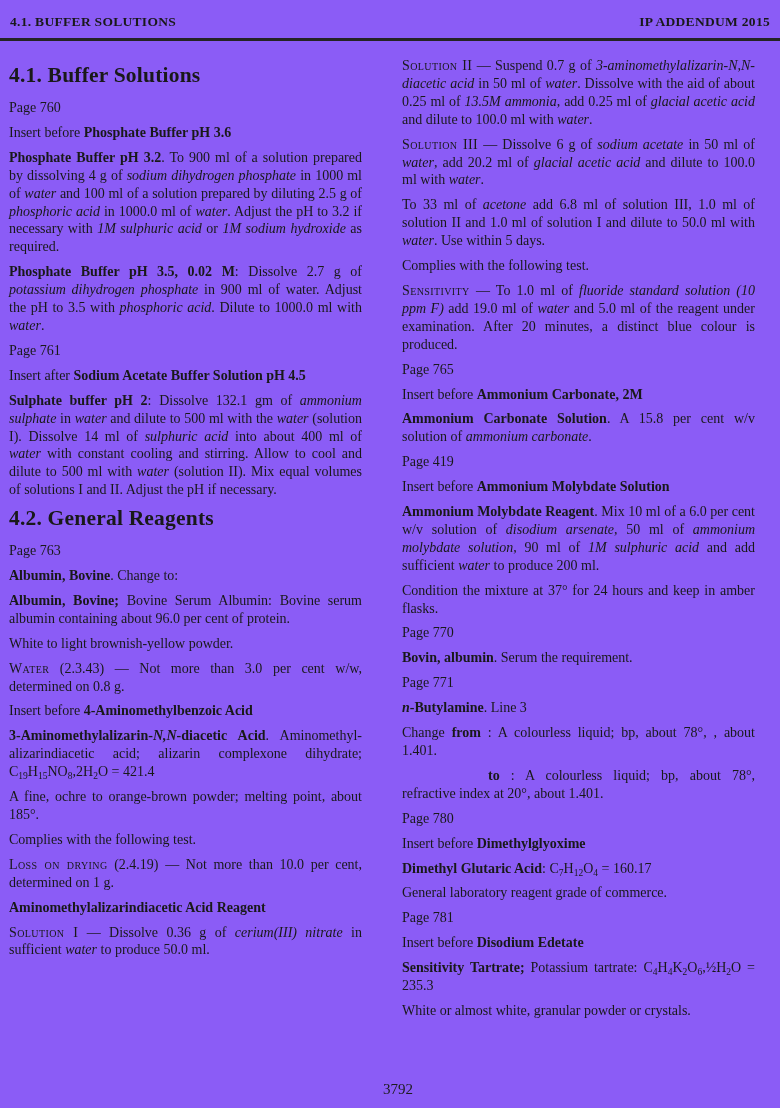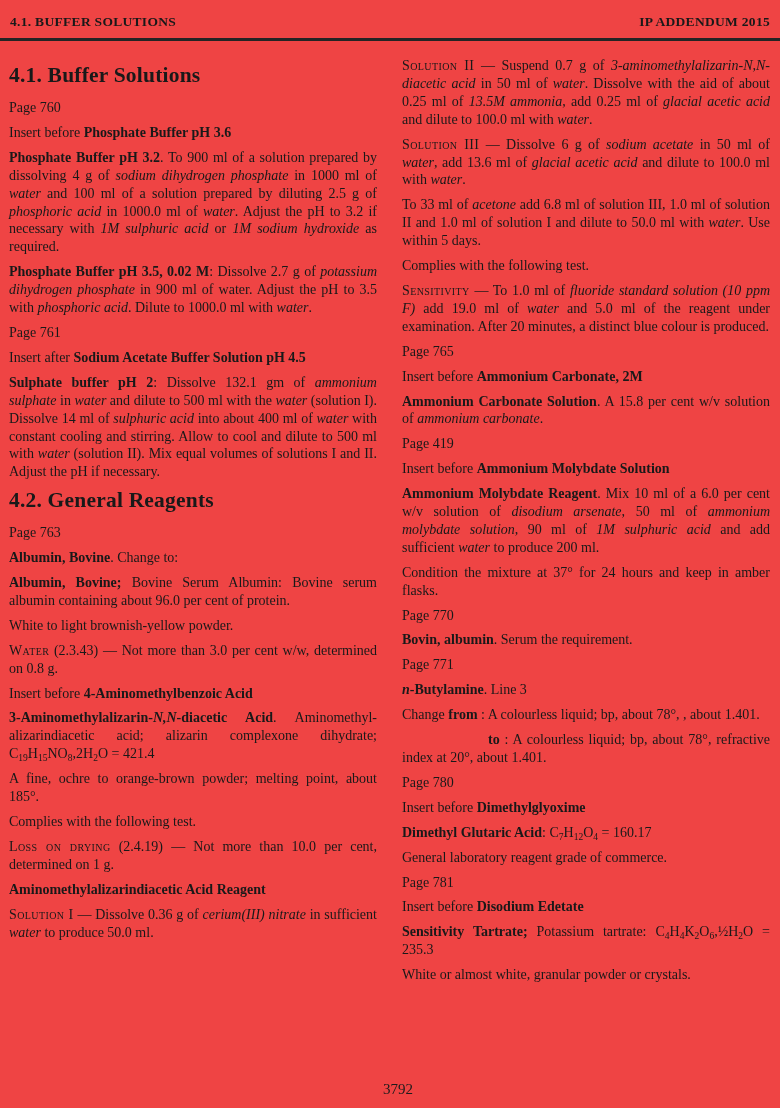--- a/index.html
+++ b/index.html
@@ -1,40 +1,40 @@
 <!DOCTYPE html>
 <html><head>
 <meta charset="utf-8">
 <style>
   html,body{margin:0;padding:0;}
   body{background:#d8d8d8;}
   .page{
     position:relative;
     width:780px;height:1108px;
     margin:0 auto;
-    background:#ef4444;
+    background:#8b5cf6;
     font-family:"Liberation Serif","DejaVu Serif",serif;
     color:#191919;
     overflow:hidden;
     box-sizing:border-box;
   }
   .running-header{
     display:flex;justify-content:space-between;align-items:flex-end;
     padding:14px 10px 0 10px;
     font-weight:bold;font-size:13.5px;letter-spacing:.3px;
   }
   .header-rule{height:3px;background:#242424;margin-top:8px;}
   .columns{
     display:flex;gap:24px;
     padding:16px 9px 0 9px;
     box-sizing:border-box;
   }
   .col{flex:1 1 0;min-width:0;}
   .para{
-    margin:0 1px 7px 0;
+    margin:0 16px 7px 0;
     font-size:14px;line-height:1.28;
     text-align:justify;
   }
   .sec-heading{
     font-size:21.5px;font-weight:bold;
     margin:6px 0 11px 0;letter-spacing:.2px;
     font-family:"Liberation Serif","DejaVu Serif",serif;
   }
   .run-b{font-weight:bold;}
   .run-i{font-style:italic;}
@@ -74,21 +74,21 @@
         <p class="para"><span>Insert before </span><span class="run-b">4-Aminomethylbenzoic Acid</span></p>
         <p class="para"><span class="run-b">3-Aminomethylalizarin-</span><span class="run-b run-i">N,N</span><span class="run-b">-diacetic Acid</span><span>. Aminomethyl-alizarindiacetic acid; alizarin complexone dihydrate; C</span><sub>19</sub><span>H</span><sub>15</sub><span>NO</span><sub>8</sub><span>,2H</span><sub>2</sub><span>O = 421.4</span></p>
         <p class="para"><span>A fine, ochre to orange-brown powder; melting point, about 185°.</span></p>
         <p class="para"><span>Complies with the following test.</span></p>
         <p class="para"><span class="run-sc">Loss on drying</span><span> (2.4.19) — Not more than 10.0 per cent, determined on 1 g.</span></p>
         <p class="para"><span class="run-b">Aminomethylalizarindiacetic Acid Reagent</span></p>
         <p class="para"><span class="run-sc">Solution I</span><span> — Dissolve 0.36 g of </span><span class="run-i">cerium(III) nitrate</span><span> in sufficient </span><span class="run-i">water</span><span> to produce 50.0 ml.</span></p>
       </div>
     <div class="col">
         <p class="para"><span class="run-sc">Solution II</span><span> — Suspend 0.7 g of </span><span class="run-i">3-aminomethylalizarin-N,N- diacetic acid</span><span> in 50 ml of </span><span class="run-i">water</span><span>. Dissolve with the aid of about 0.25 ml of </span><span class="run-i">13.5M ammonia</span><span>, add 0.25 ml of </span><span class="run-i">glacial acetic acid</span><span> and dilute to 100.0 ml with </span><span class="run-i">water</span><span>.</span></p>
-        <p class="para"><span class="run-sc">Solution III</span><span> — Dissolve 6 g of </span><span class="run-i">sodium acetate</span><span> in 50 ml of </span><span class="run-i">water</span><span>, add 13.6 ml of </span><span class="run-i">glacial acetic acid</span><span> and dilute to 100.0 ml with </span><span class="run-i">water</span><span>.</span></p>
+        <p class="para"><span class="run-sc">Solution III</span><span> — Dissolve 6 g of </span><span class="run-i">sodium acetate</span><span> in 50 ml of </span><span class="run-i">water</span><span>, add 20.2 ml of </span><span class="run-i">glacial acetic acid</span><span> and dilute to 100.0 ml with </span><span class="run-i">water</span><span>.</span></p>
         <p class="para"><span>To 33 ml of </span><span class="run-i">acetone</span><span> add 6.8 ml of solution III, 1.0 ml of solution II and 1.0 ml of solution I and dilute to 50.0 ml with </span><span class="run-i">water</span><span>. Use within 5 days.</span></p>
         <p class="para"><span>Complies with the following test.</span></p>
         <p class="para"><span class="run-sc">Sensitivity</span><span> — To 1.0 ml of </span><span class="run-i">fluoride standard solution (10 ppm F)</span><span> add 19.0 ml of </span><span class="run-i">water</span><span> and 5.0 ml of the reagent under examination. After 20 minutes, a distinct blue colour is produced.</span></p>
         <p class="para"><span>Page 765</span></p>
         <p class="para"><span>Insert before </span><span class="run-b">Ammonium Carbonate, 2M</span></p>
         <p class="para"><span class="run-b">Ammonium Carbonate Solution</span><span>. A 15.8 per cent w/v solution of </span><span class="run-i">ammonium carbonate</span><span>.</span></p>
         <p class="para"><span>Page 419</span></p>
         <p class="para"><span>Insert before </span><span class="run-b">Ammonium Molybdate Solution</span></p>
         <p class="para"><span class="run-b">Ammonium Molybdate Reagent</span><span>. Mix 10 ml of a 6.0 per cent w/v solution of </span><span class="run-i">disodium arsenate</span><span>, 50 ml of </span><span class="run-i">ammonium molybdate solution</span><span>, 90 ml of </span><span class="run-i">1M sulphuric acid</span><span> and add sufficient </span><span class="run-i">water</span><span> to produce 200 ml.</span></p>
         <p class="para"><span>Condition the mixture at 37° for 24 hours and keep in amber flasks.</span></p>

